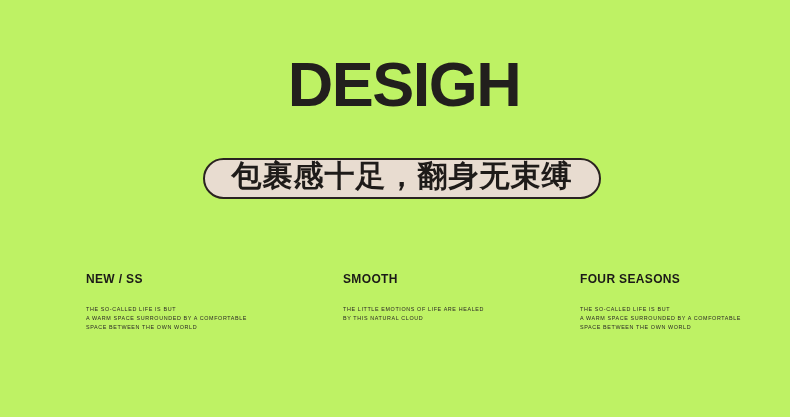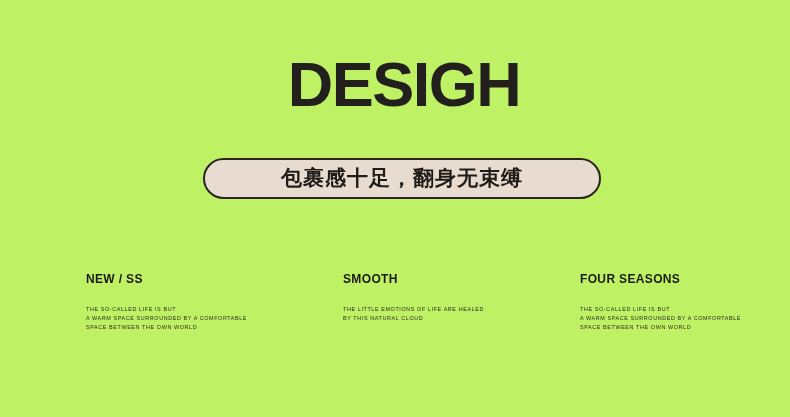--- a/index.html
+++ b/index.html
@@ -50,22 +50,22 @@
     height: 41px;
     box-sizing: border-box;
     border: 2px solid #2A2320;
     border-radius: 21px;
     background: #E8DCD0;
     display: flex;
     align-items: center;
     justify-content: center;
   }
   .pill-text {
-    font-family: Liberation Serif, serif;
-    font-size: 21px;
+    font-family: Liberation Mono, monospace;
+    font-size: 30px;
     font-weight: bold;
     color: #1E1B19;
     letter-spacing: 1px;
     line-height: 25px;
     white-space: nowrap;
   }
 
   
   .columns {
     position: absolute;

